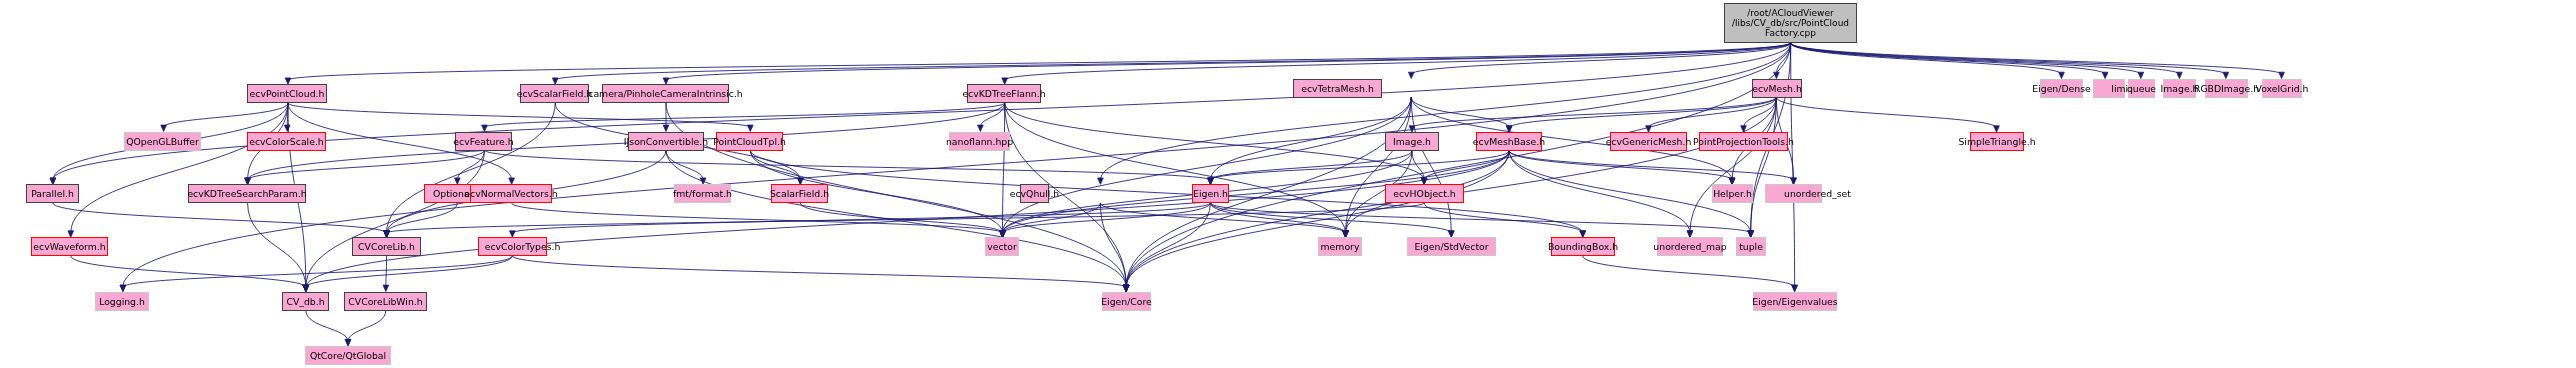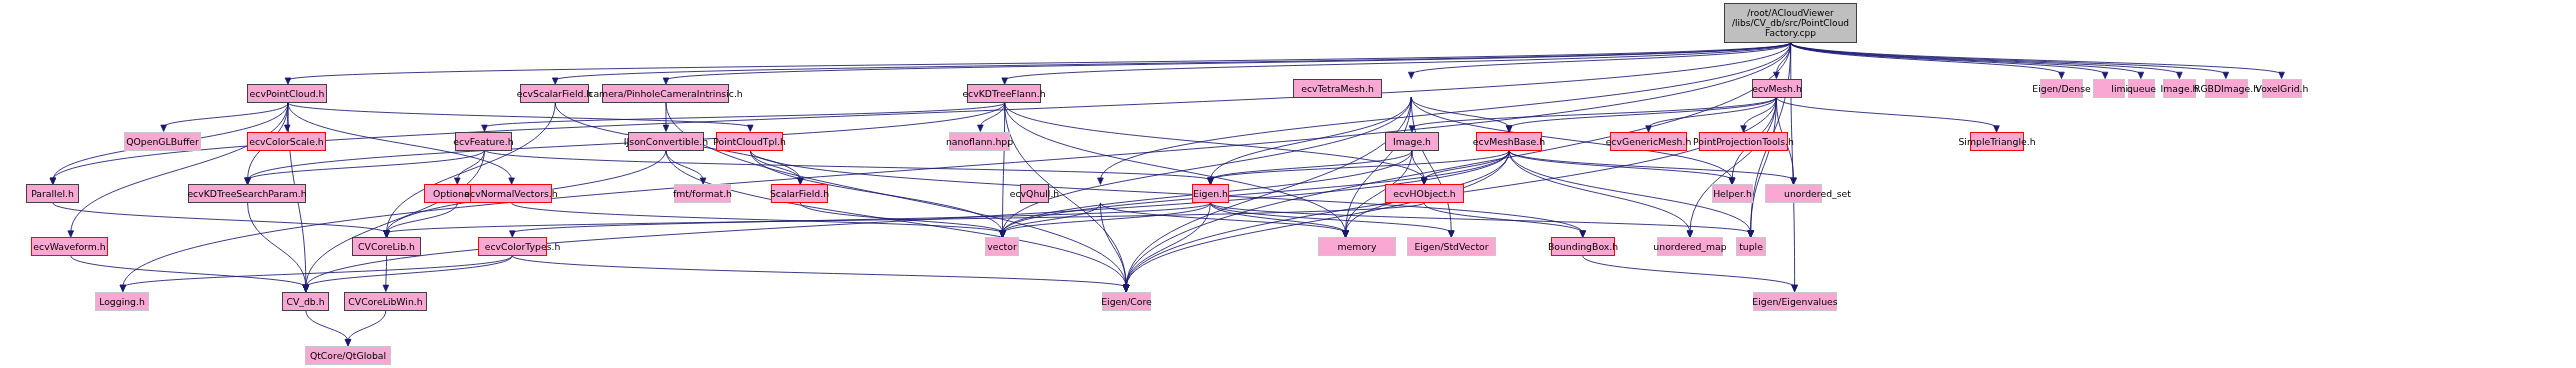--- a/index.html
+++ b/index.html
@@ -344,21 +344,21 @@
       </div>
       <div class="node local" style="left: 352px; top: 237px; width: 69px;">
         <span>CVCoreLib.h</span>
       </div>
       <div class="node broken" style="left: 478px; top: 237px; width: 69px; padding-left: 20px;">
         <span>ecvColorTypes.h</span>
       </div>
       <div class="node system" style="left: 985px; top: 237px; width: 34px;">
         <span>vector</span>
       </div>
-      <div class="node system" style="left: 1318px; top: 237px; width: 78px;">
+      <div class="node system" style="left: 1318px; top: 237px; width: 44px;">
         <span>memory</span>
       </div>
       <div class="node system" style="left: 1407px; top: 237px; width: 89px;">
         <span>Eigen/StdVector</span>
       </div>
       <div class="node broken" style="left: 1551px; top: 237px; width: 64px;">
         <span>BoundingBox.h</span>
       </div>
       <div class="node system" style="left: 1657px; top: 237px; width: 66px;">
         <span>unordered_map</span>

